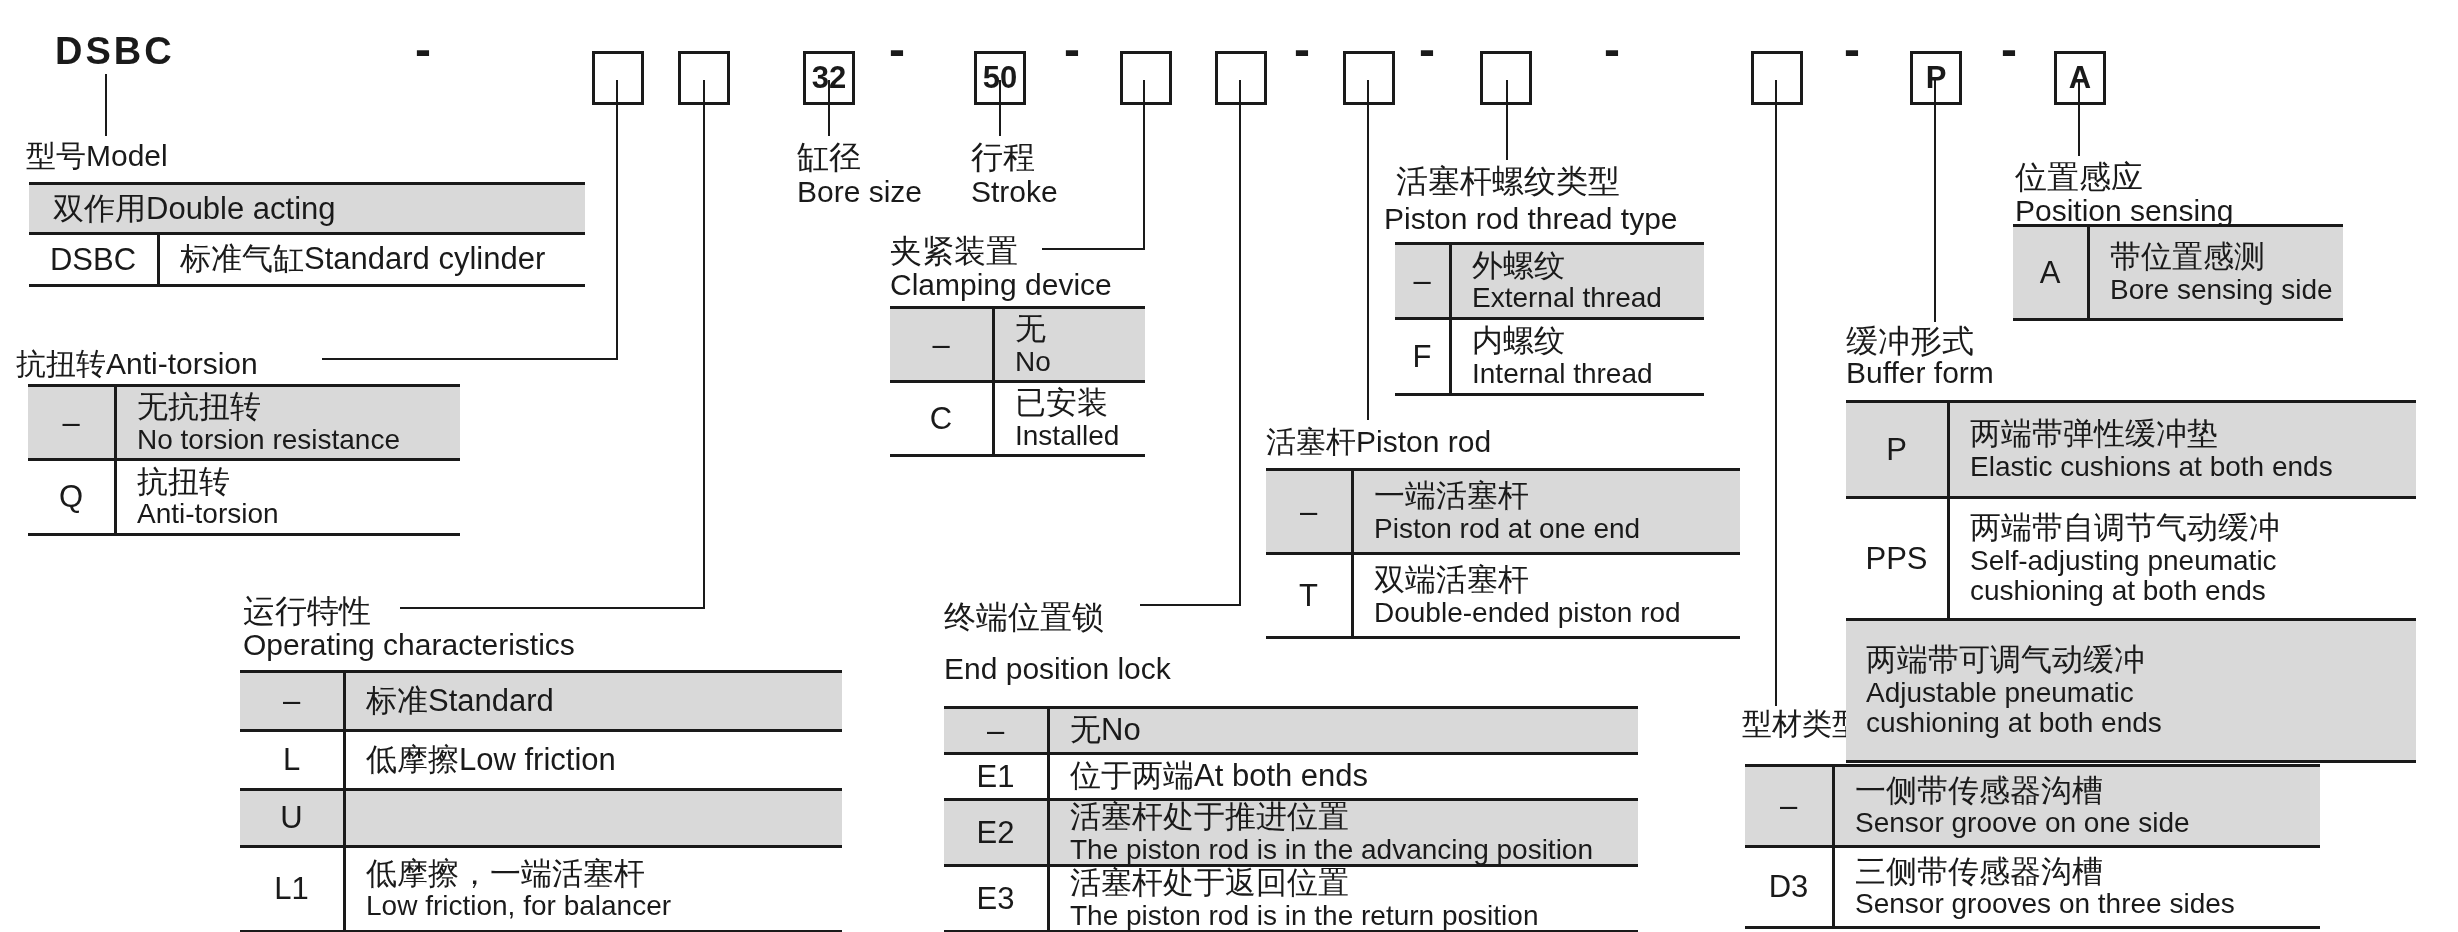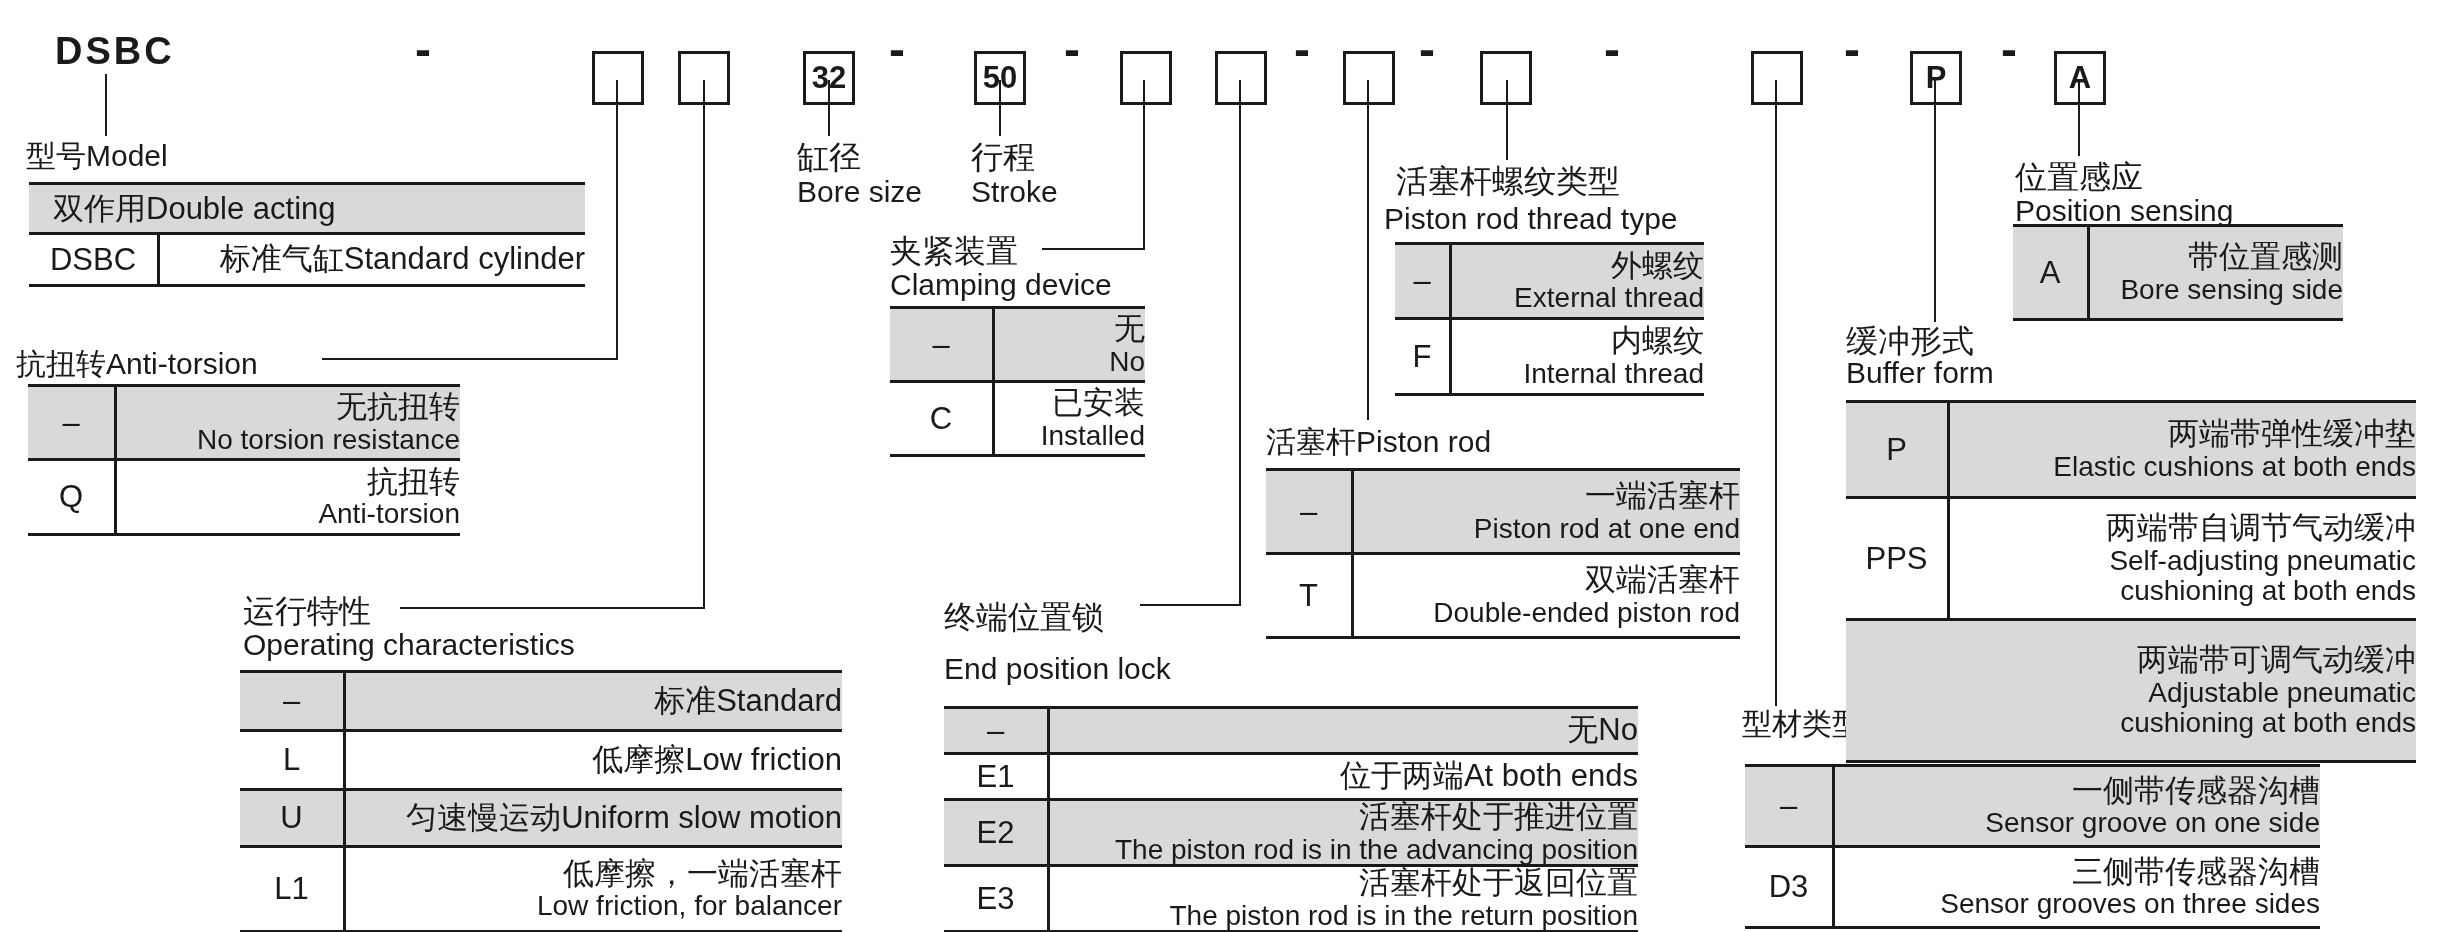--- a/index.html
+++ b/index.html
@@ -11,21 +11,21 @@
   .dash{position:absolute;top:22px;width:30px;text-align:center;font-size:48px;font-weight:900;}
   .vline{position:absolute;width:2px;background:var(--ink);}
   .hline{position:absolute;height:2px;background:var(--ink);}
   .lbl-zh{position:absolute;font-size:32px;white-space:nowrap;}
   .lbl-en{position:absolute;font-size:30px;white-space:nowrap;}
   .spec-table{position:absolute;border-top:3px solid var(--ink);box-sizing:content-box;}
   .trow{display:flex;align-items:stretch;border-bottom:3px solid var(--ink);box-sizing:border-box;background:#fff;}
   .trow.shade{background:var(--shade);}
   .code-cell{flex:0 0 auto;display:flex;align-items:center;justify-content:center;
              border-right:3px solid var(--ink);box-sizing:border-box;font-size:31px;}
-  .desc-cell{flex:1 1 auto;display:flex;flex-direction:column;justify-content:center;padding-left:20px;overflow:hidden;align-items:flex-end;}
+  .desc-cell{flex:1 1 auto;display:flex;flex-direction:column;justify-content:center;padding-left:20px;overflow:hidden;}
   .zh{font-size:31px;line-height:1.12;white-space:nowrap;}
   .en{font-size:28px;line-height:1.08;white-space:nowrap;}
   .one{font-size:31px;line-height:1.1;white-space:nowrap;}
   .head-cell{display:flex;align-items:center;padding-left:24px;font-size:31px;white-space:nowrap;}
   .prefix{position:absolute;left:55px;top:30px;font-size:38px;font-weight:bold;letter-spacing:3px;}
 </style>
 </head>
 <body>
 
 <div class="stage">
@@ -150,23 +150,20 @@
         </div>
     </div>
     <div class="trow" style="height:59px">
       <div class="code-cell" style="width:106px">L</div>
       <div class="desc-cell">
           <span class="one">低摩擦Low friction</span>
         </div>
     </div>
     <div class="trow shade" style="height:57px">
       <div class="code-cell" style="width:106px">U</div>
-      <div class="desc-cell">
-          <span class="one">匀速慢运动Uniform slow motion</span>
-        </div>
     </div>
     <div class="trow" style="height:85px">
       <div class="code-cell" style="width:106px">L1</div>
       <div class="desc-cell">
         <span class="zh">低摩擦，一端活塞杆</span>
         <span class="en">Low friction, for balancer</span>
       </div>
     </div>
   </div>
 

